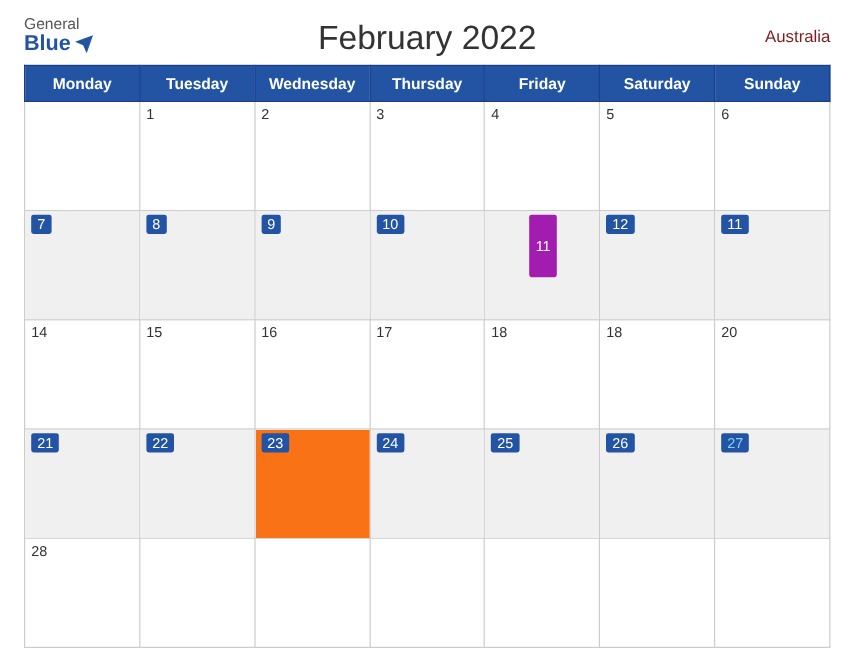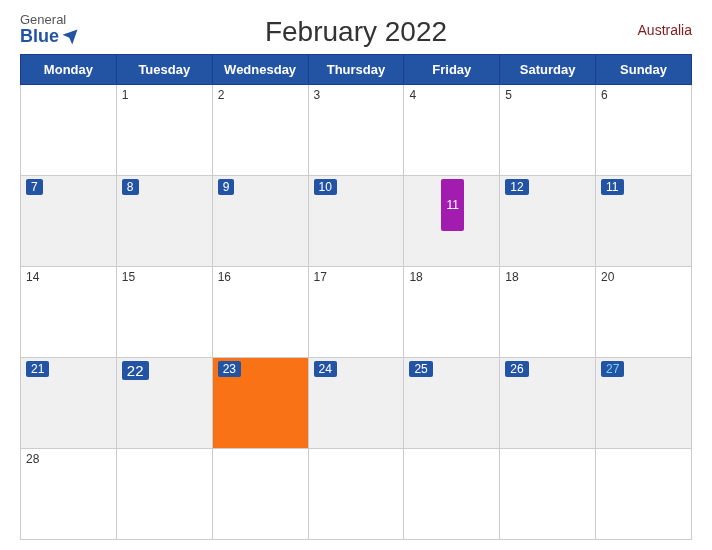--- a/index.html
+++ b/index.html
@@ -147,21 +147,21 @@
         <td><span class="day-num">14</span></td>
         <td><span class="day-num">15</span></td>
         <td><span class="day-num">16</span></td>
         <td><span class="day-num">17</span></td>
         <td><span class="day-num">18</span></td>
         <td><span class="day-num">18</span></td>
         <td><span class="day-num">20</span></td>
       </tr>
       <tr>
         <td style="background-color: rgb(240, 240, 240);"><span class="day-num" style="background-color: rgb(35, 84, 164); color: rgb(255, 255, 255); display: inline-block; padding: 1px 5px; border-radius: 2px; font-size: 12px;">21</span></td>
-        <td style="background-color: rgb(240, 240, 240);"><span class="day-num" style="background-color: rgb(35, 84, 164); color: rgb(255, 255, 255); display: inline-block; padding: 1px 5px; border-radius: 2px; font-size: 15px;">22</span></td>
+        <td style="background-color: rgb(240, 240, 240);"><span class="day-num" style="background-color: rgb(35, 84, 164); color: rgb(255, 255, 255); display: inline-block; padding: 1px 5px; border-radius: 2px; font-size: 12px;">22</span></td>
         <td style="background-color: #f97316; margin-left: 46px;"><span class="day-num" style="background-color: rgb(35, 84, 164); color: rgb(255, 255, 255); display: inline-block; padding: 1px 5px; border-radius: 2px; font-size: 12px;">23</span></td>
         <td style="background-color: rgb(240, 240, 240);"><span class="day-num" style="background-color: rgb(35, 84, 164); color: rgb(255, 255, 255); display: inline-block; padding: 1px 5px; border-radius: 2px; font-size: 12px;">24</span></td>
         <td style="background-color: rgb(240, 240, 240);"><span class="day-num" style="background-color: rgb(35, 84, 164); color: rgb(255, 255, 255); display: inline-block; padding: 1px 5px; border-radius: 2px; font-size: 12px;">25</span></td>
         <td style="background-color: rgb(240, 240, 240);"><span class="day-num" style="background-color: rgb(35, 84, 164); color: rgb(255, 255, 255); display: inline-block; padding: 1px 5px; border-radius: 2px; font-size: 12px;">26</span></td>
         <td style="background-color: rgb(240, 240, 240);"><span class="day-num" style="background-color: rgb(35, 84, 164); color: #7dd3fc; display: inline-block; padding: 1px 5px; border-radius: 2px; font-size: 12px;">27</span></td>
       </tr>
       <tr>
         <td><span class="day-num">28</span></td>
         <td></td>
         <td></td>

